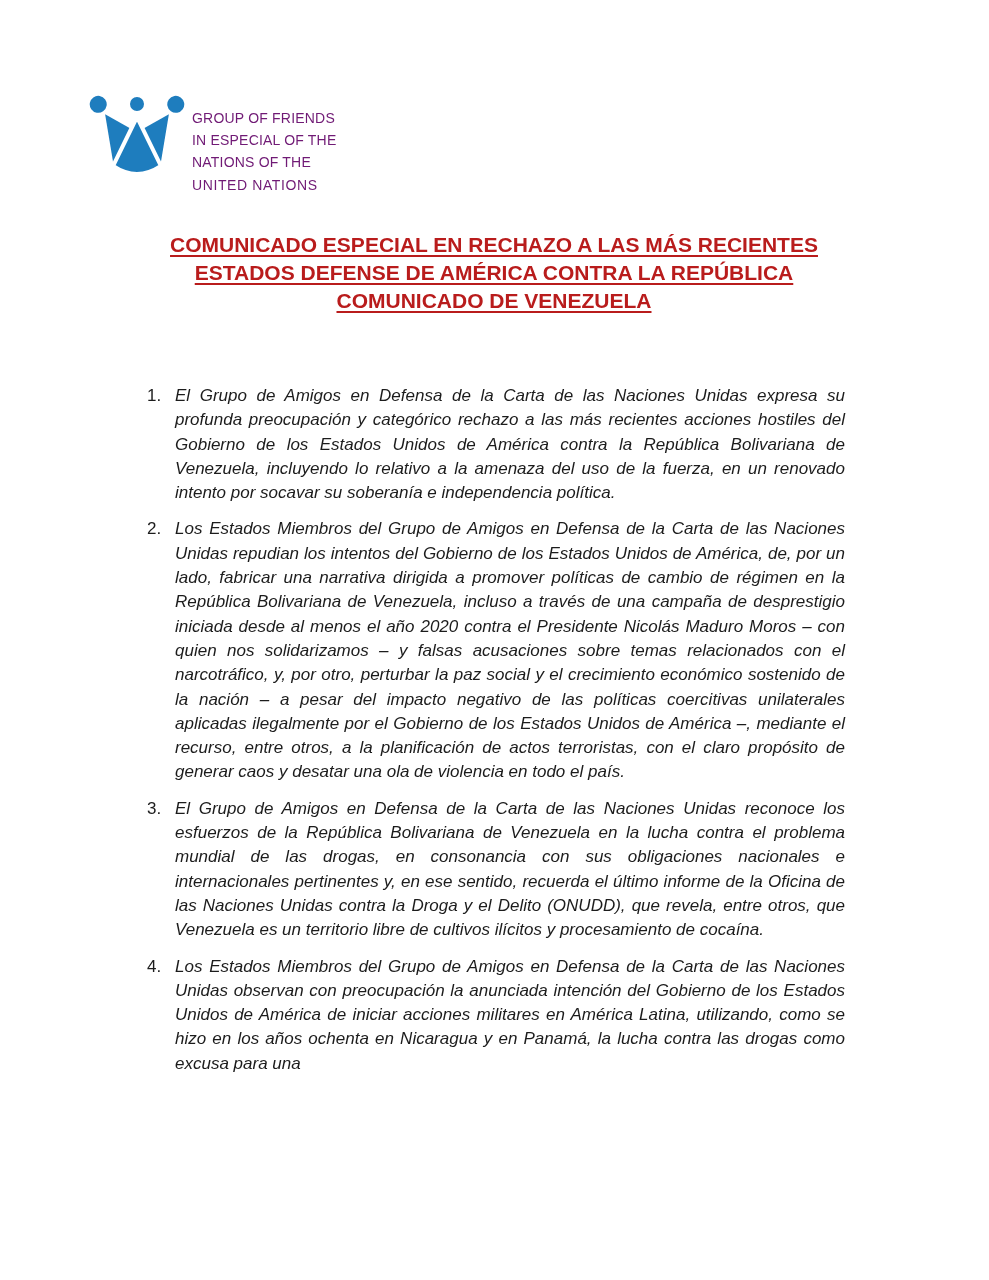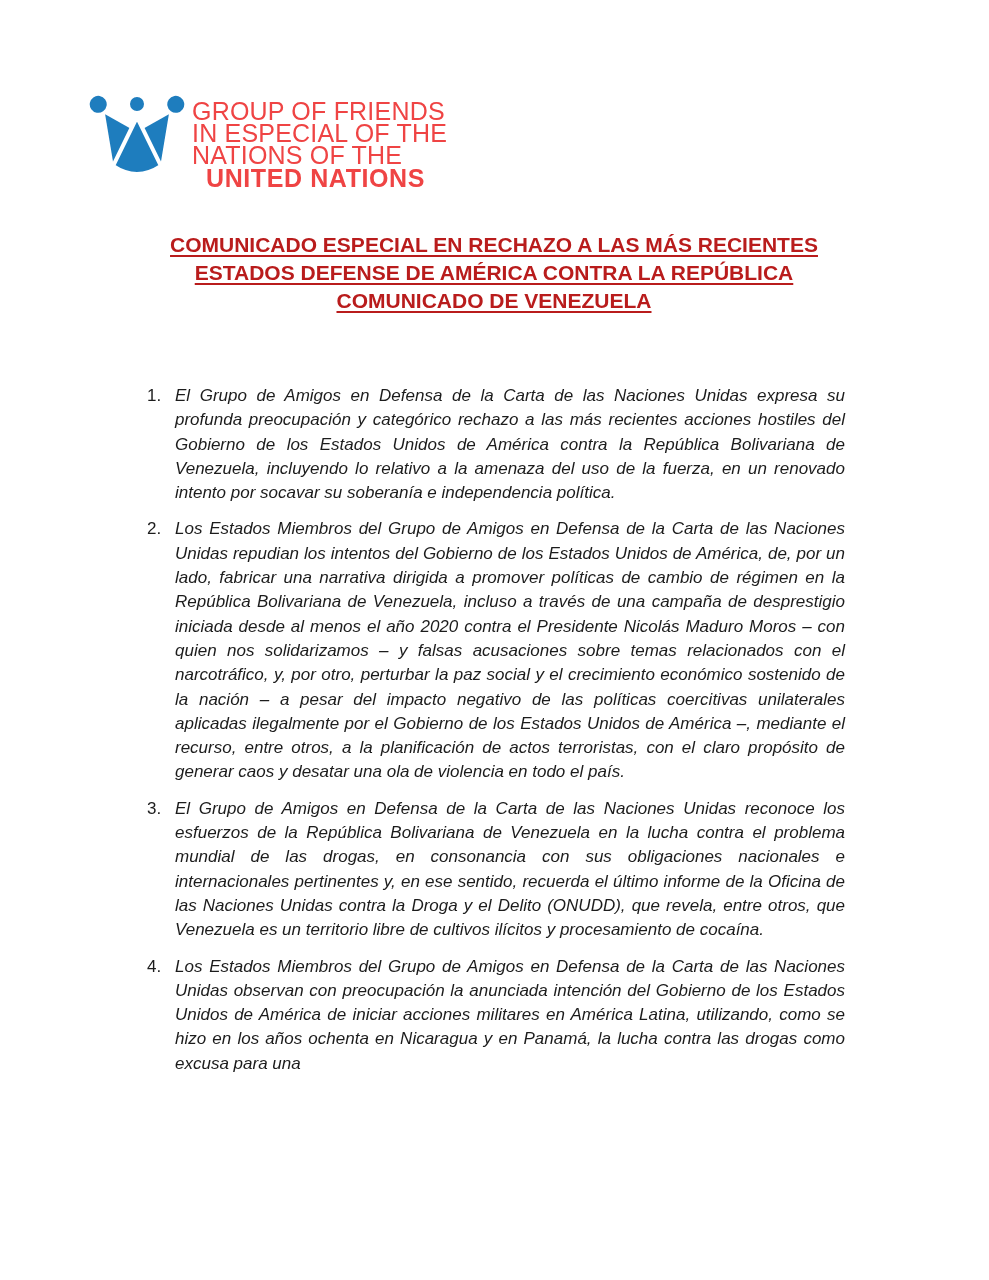--- a/index.html
+++ b/index.html
@@ -10,30 +10,30 @@
     background: #ffffff;
     font-family: "Liberation Sans", sans-serif;
     color: #1c1c1c;
     overflow: hidden;
   }
 
   
   .logo { position: absolute; left: 87px; top: 92px; }
   .logo-icon { position: absolute; left: 0; top: 0; width: 100px; height: 90px; }
   .logo-text {
-    position: absolute; left: 105px; top: 8px;
+    position: absolute; left: 105px; top: 15px;
     width: 260px;
-    font-size: 25px;
+    font-size: 14px;
     line-height: 22.2px;
     letter-spacing: 0.2px;
-    color: #ef4444;
+    color: #701a75;
     white-space: nowrap;
   }
   .logo-text .logo-line { display: block; }
-  .logo-text .logo-line.bold { font-weight: bold; letter-spacing: 0.6px; margin-left: 14px; }
+  .logo-text .logo-line.bold { font-weight: normal; letter-spacing: 0.6px; }
 
   
   .doc-title {
     position: absolute;
     left: 134px; top: 231px;
     width: 720px;
     text-align: center;
     font-weight: bold;
     font-size: 21px;
     line-height: 28px;

